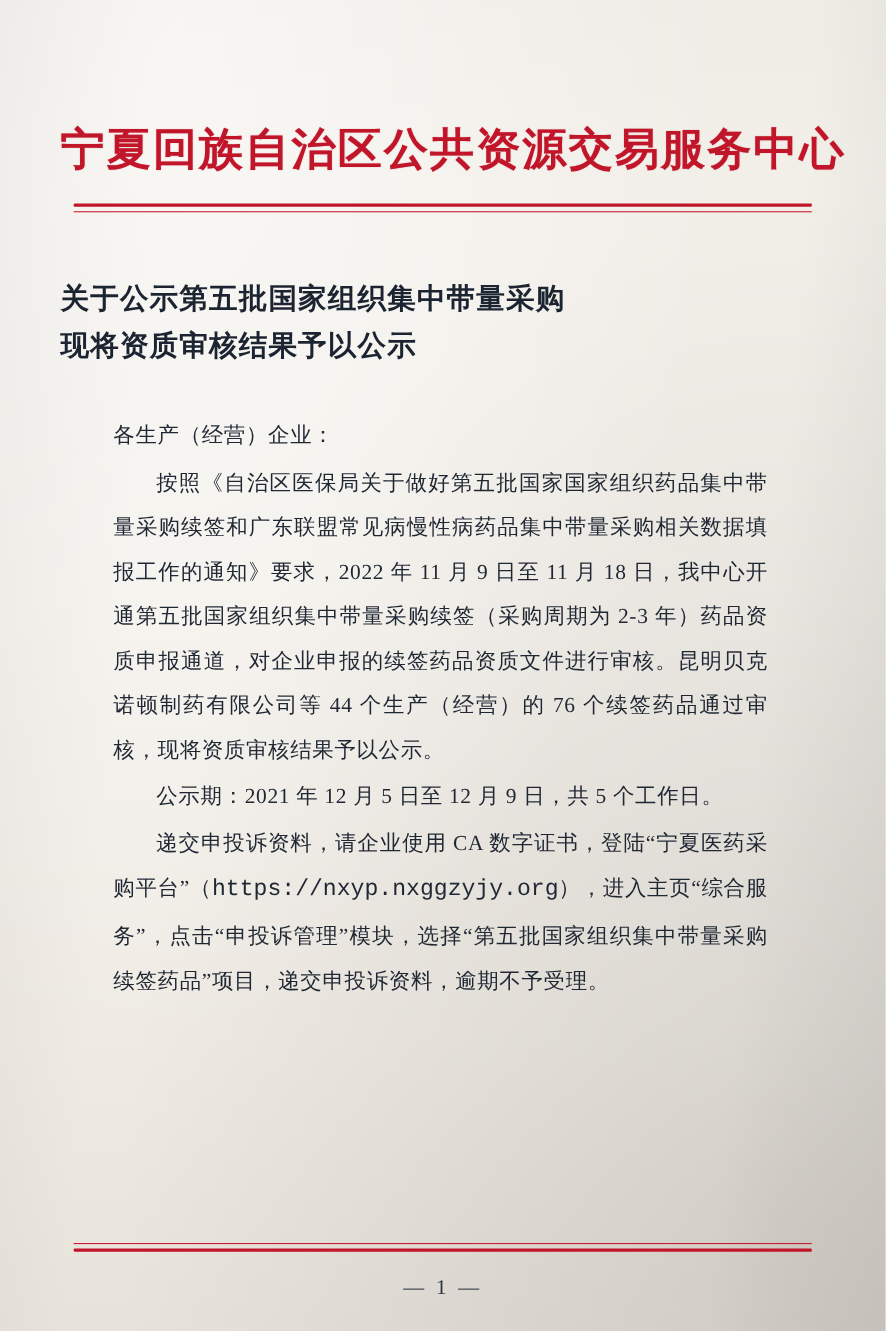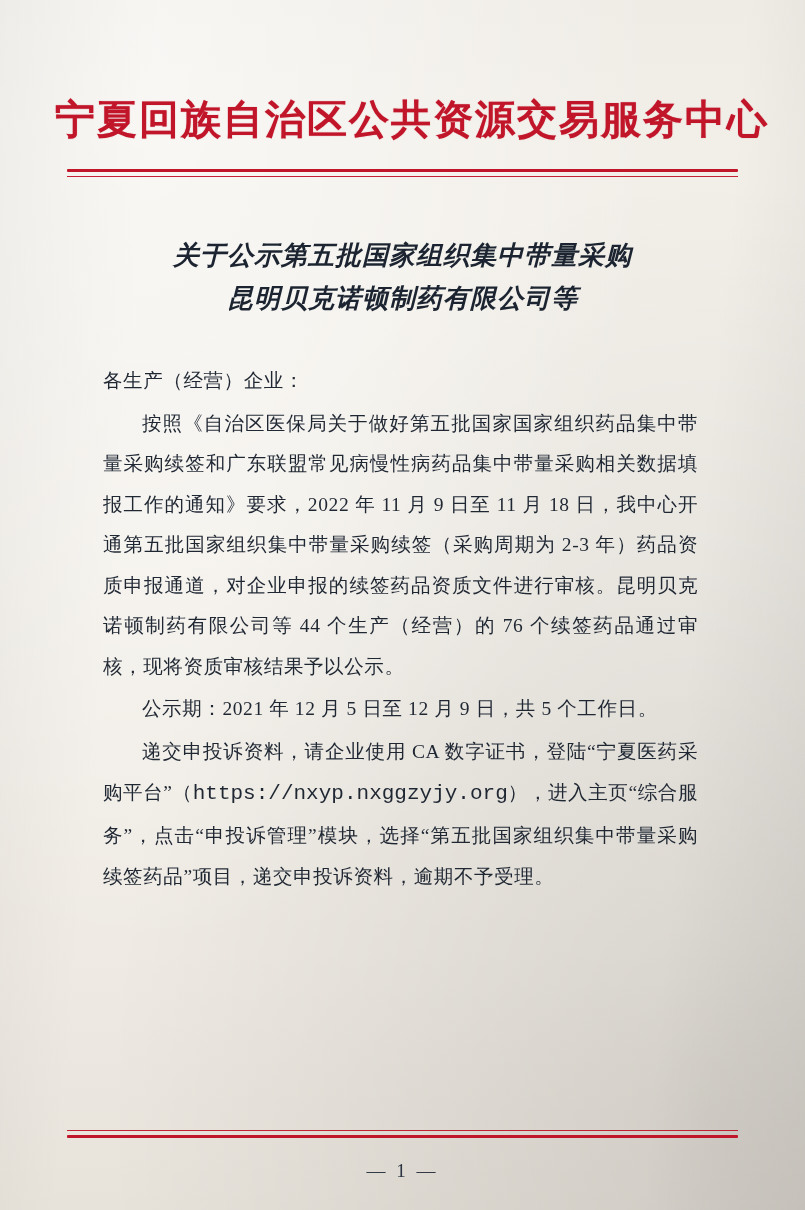--- a/index.html
+++ b/index.html
@@ -32,21 +32,21 @@
       radial-gradient(ellipse at 88% 92%, rgba(0,0,0,0.10), rgba(0,0,0,0) 60%),
       linear-gradient(95deg, rgba(0,0,0,0.05) 0%, rgba(0,0,0,0) 18%, rgba(0,0,0,0) 82%, rgba(0,0,0,0.07) 100%);
     pointer-events: none;
   }
   .sheet {
     position: absolute;
     left: 0;
     top: 0;
     right: 0;
     bottom: 0;
-    padding: 0 55px;
+    padding: 16px 55px;
     box-sizing: border-box;
   }
 
   
   .masthead {
     padding-top: 96px;
     text-align: center;
   }
   .masthead-title {
     font-family: "Liberation Serif", "DejaVu Serif", serif;
@@ -70,27 +70,25 @@
   .rule-thin {
     height: 1px;
     background: #c1152a;
     margin-top: 4px;
     opacity: 0.95;
   }
 
   
   .doc-title {
     margin-top: 58px;
-    text-align: center;
     color: #1b2430;
     font-size: 26px;
     font-weight: bold;
     line-height: 1.65;
     letter-spacing: 1px;
-    font-style: italic;
   }
   .doc-title .line {
     display: block;
   }
 
   
   .body-text {
     margin-top: 40px;
     padding: 0 40px 0 48px;
     color: #1f2733;
@@ -143,21 +141,21 @@
     <div class="masthead">
       <div class="masthead-title">宁夏回族自治区公共资源交易服务中心</div>
       <div class="rule-group">
         <div class="rule-thick"></div>
         <div class="rule-thin"></div>
       </div>
     </div>
 
     <div class="doc-title">
       <span class="line">关于公示第五批国家组织集中带量采购</span>
-      <span class="line">昆明贝克诺顿制药有限公司等</span>
+      <span class="line">现将资质审核结果予以公示</span>
     </div>
 
     <div class="body-text">
       <p>各生产（经营）企业：</p>
       <p class="indent">按照《自治区医保局关于做好第五批国家国家组织药品集中带量采购续签和广东联盟常见病慢性病药品集中带量采购相关数据填报工作的通知》要求，2022 年 11 月 9 日至 11 月 18 日，我中心开通第五批国家组织集中带量采购续签（采购周期为 2-3 年）药品资质申报通道，对企业申报的续签药品资质文件进行审核。昆明贝克诺顿制药有限公司等 44 个生产（经营）的 76 个续签药品通过审核，现将资质审核结果予以公示。</p>
       <p class="indent">公示期：2021 年 12 月 5 日至 12 月 9 日，共 5 个工作日。</p>
       <p class="indent"><span>递交申投诉资料，请企业使用 CA 数字证书，登陆“宁夏医药采购平台”（</span><span class="mono-url">https://nxyp.nxggzyjy.org</span><span>），进入主页“综合服务”，点击“申投诉管理”模块，选择“第五批国家组织集中带量采购续签药品”项目，递交申投诉资料，逾期不予受理。</span></p>
     </div>
 
   </div>

